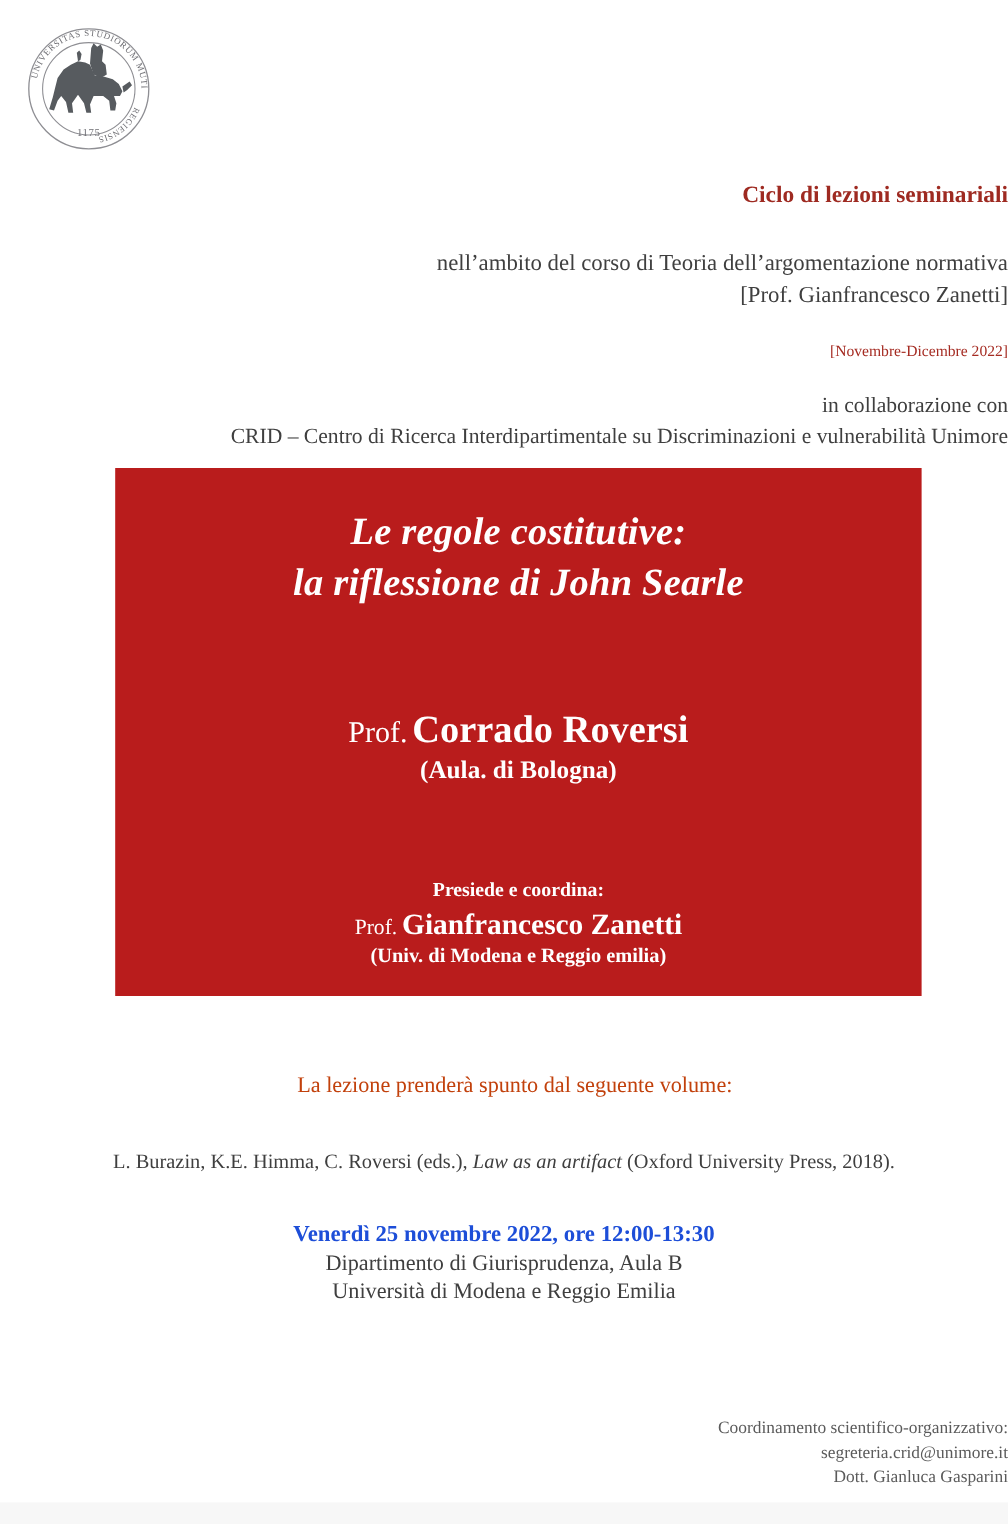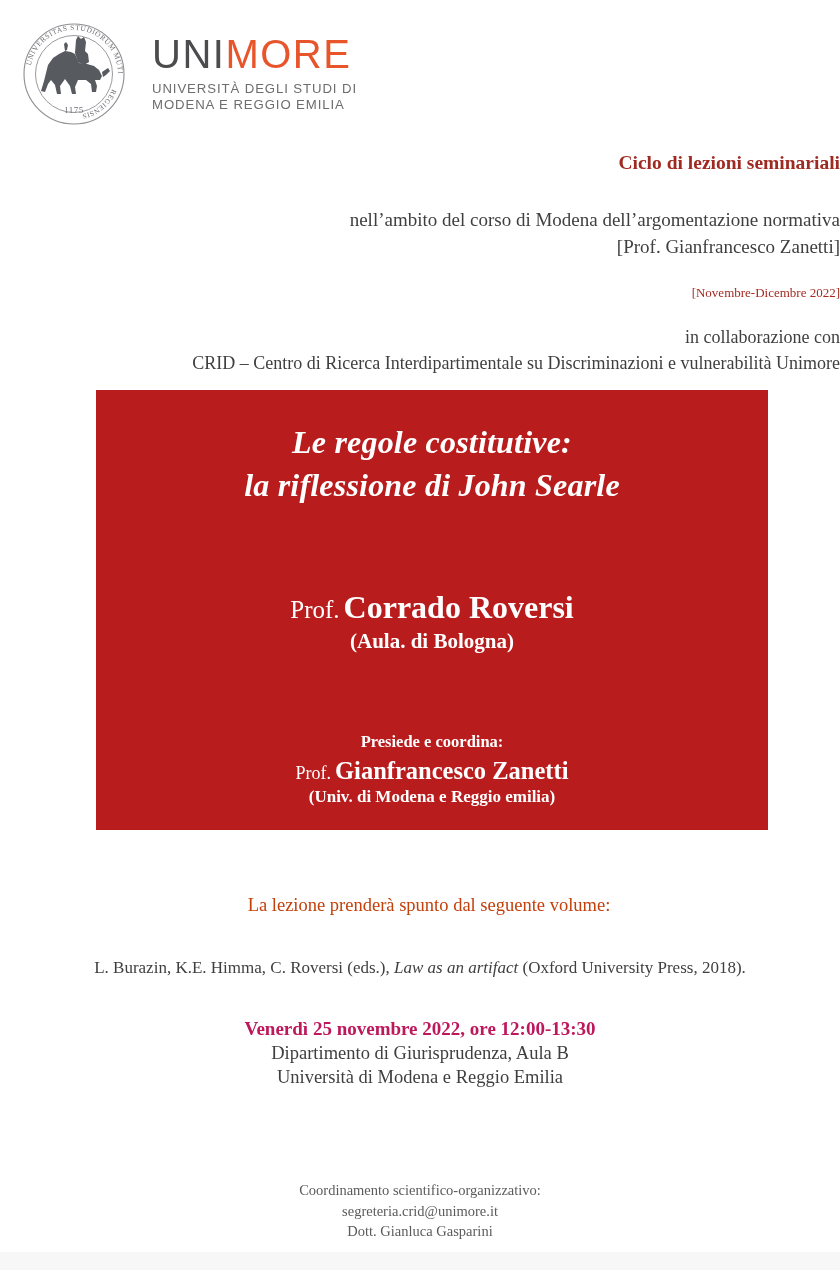--- a/index.html
+++ b/index.html
@@ -178,35 +178,35 @@
     font-size: 17px;
     line-height: 1.35;
     color: #3f3f3f;
   }
   .volume-ref i { font-style: italic; }
   .when {
     margin-top: 36px;
     font-size: 19px;
     font-weight: bold;
     line-height: 1.32;
-    color: #be185d;
+    color: #1d4ed8;
   }
   .where1, .where2 {
     font-size: 18.5px;
     line-height: 1.32;
     color: #3f3f3f;
   }
 
   
   .footer {
     position: absolute;
     top: 1180px;
     left: 0;
     width: 840px;
-    text-align: center;
+    text-align: right;
     font-size: 14.5px;
     line-height: 1.42;
     color: #5b5b5b;
   }
 
   .bottom-strip {
     position: absolute;
     left: 0;
     bottom: 0;
     width: 840px;
@@ -242,35 +242,26 @@
           <path d="M47 33 L53 34 L57 36 L61 45 L69 46 L76 48 L81 52 L84 58 L82 62 L77 62
                    L79 68 L78 74 L74 74 L73 66 L68 62 L60 62 L57 69 L58 76 L54 76 L52 68
                    L47 61 L42 68 L43 76 L39 76 L37 67 L33 62 L30 66 L27 74 L23 73 L26 63
                    L28 55 L30 47 L35 40 L41 36 Z"></path>
           <path d="M84 54 L90 50 L92 53 L88 57 L85 59 Z"></path>
         </g>
         <text x="56" y="95" text-anchor="middle" font-family="Liberation Serif, serif" font-size="9" fill="#6f6f74" letter-spacing="0.5">1175</text>
       </svg>
     </div>
 
-    <div class="wordmark">
-      <div class="wordmark-top">
-        <span class="wm-uni">UNI</span><span class="wm-more">MORE</span>
-      </div>
-      <div class="wordmark-sub">
-        <div>UNIVERSITÀ DEGLI STUDI DI</div>
-        <div>MODENA E REGGIO EMILIA</div>
-      </div>
-    </div>
   </div>
 
   <div class="intro">
     <div class="series-title">Ciclo di lezioni seminariali</div>
     <div class="course-line">
-      <div>nell’ambito del corso di Modena dell’argomentazione normativa</div>
+      <div>nell’ambito del corso di Teoria dell’argomentazione normativa</div>
       <div>[Prof. Gianfrancesco Zanetti]</div>
     </div>
     <div class="period">[Novembre-Dicembre 2022]</div>
     <div class="collab">
       <div>in collaborazione con</div>
       <div>CRID – Centro di Ricerca Interdipartimentale su Discriminazioni e vulnerabilità Unimore</div>
     </div>
   </div>
 
   <div class="banner">

